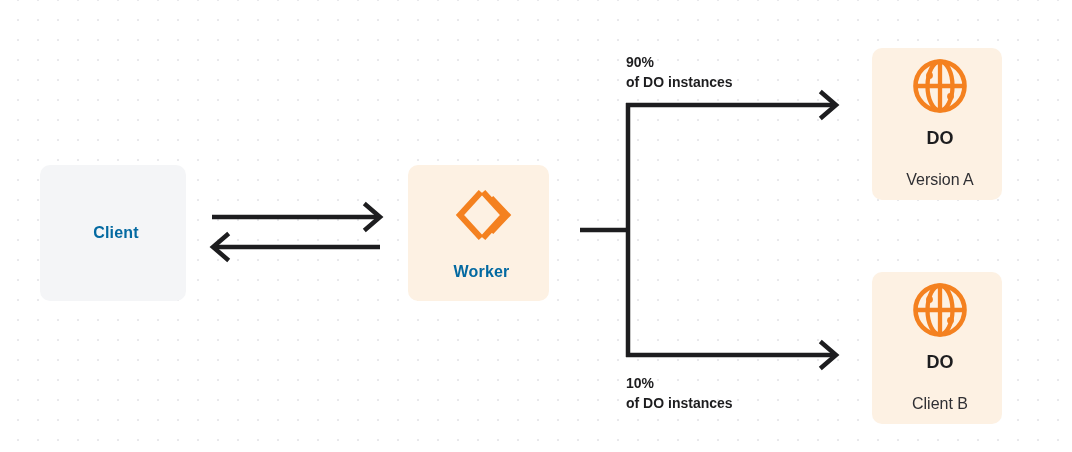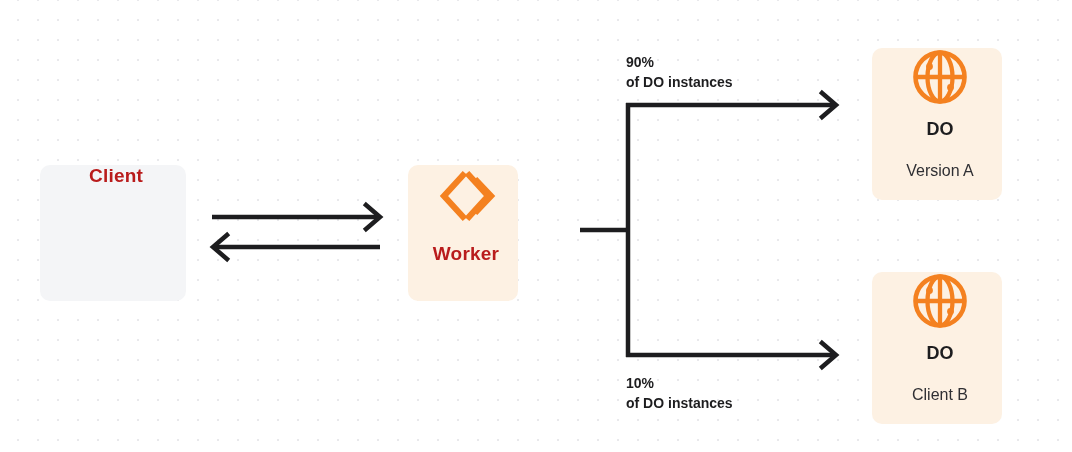--- a/index.html
+++ b/index.html
@@ -34,35 +34,36 @@
   }
 
   
   .node {
     position: absolute;
     box-sizing: border-box;
     border-radius: 10px;
     display: flex;
     flex-direction: column;
     align-items: center;
+    justify-content: center;
     padding-left: 6px;
   }
 
   .node-client {
     left: 40px;
     top: 165px;
     width: 146px;
     height: 136px;
     background-color: #f4f5f7;
   }
 
   .node-worker {
     left: 408px;
     top: 165px;
-    width: 110px;
+    width: 141px;
     height: 136px;
     background-color: #fdf1e3;
   }
 
   .node-do-a {
     left: 872px;
     top: 48px;
     width: 130px;
     height: 152px;
     background-color: #fdf1e3;
@@ -70,23 +71,23 @@
 
   .node-do-b {
     left: 872px;
     top: 272px;
     width: 130px;
     height: 152px;
     background-color: #fdf1e3;
   }
 
   .node-title {
-    font-size: 19px;
+    font-size: 16px;
     font-weight: bold;
-    color: #b91c1c;
+    color: #0369a1;
     letter-spacing: 0.2px;
     line-height: 1.2;
   }
 
   .node-title-sm {
     font-size: 18px;
     font-weight: bold;
     color: #1d1d1f;
     line-height: 1.25;
   }

